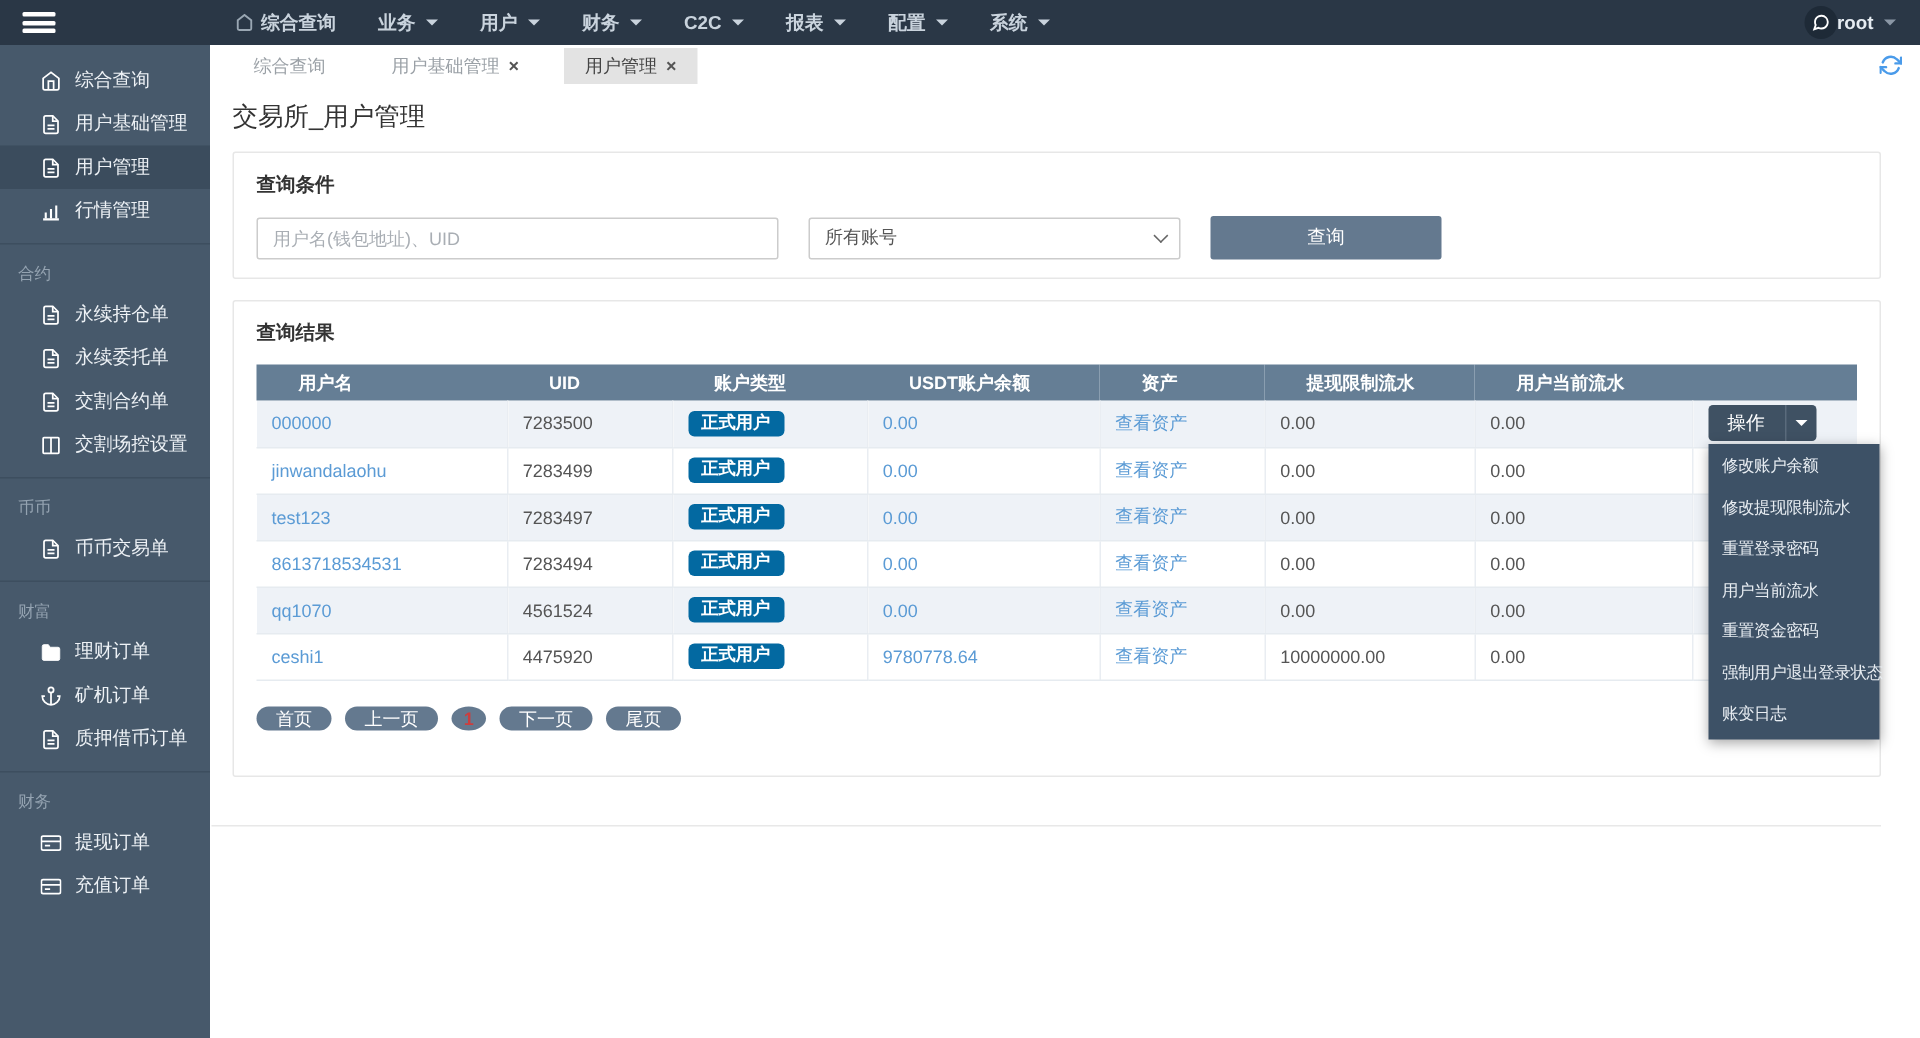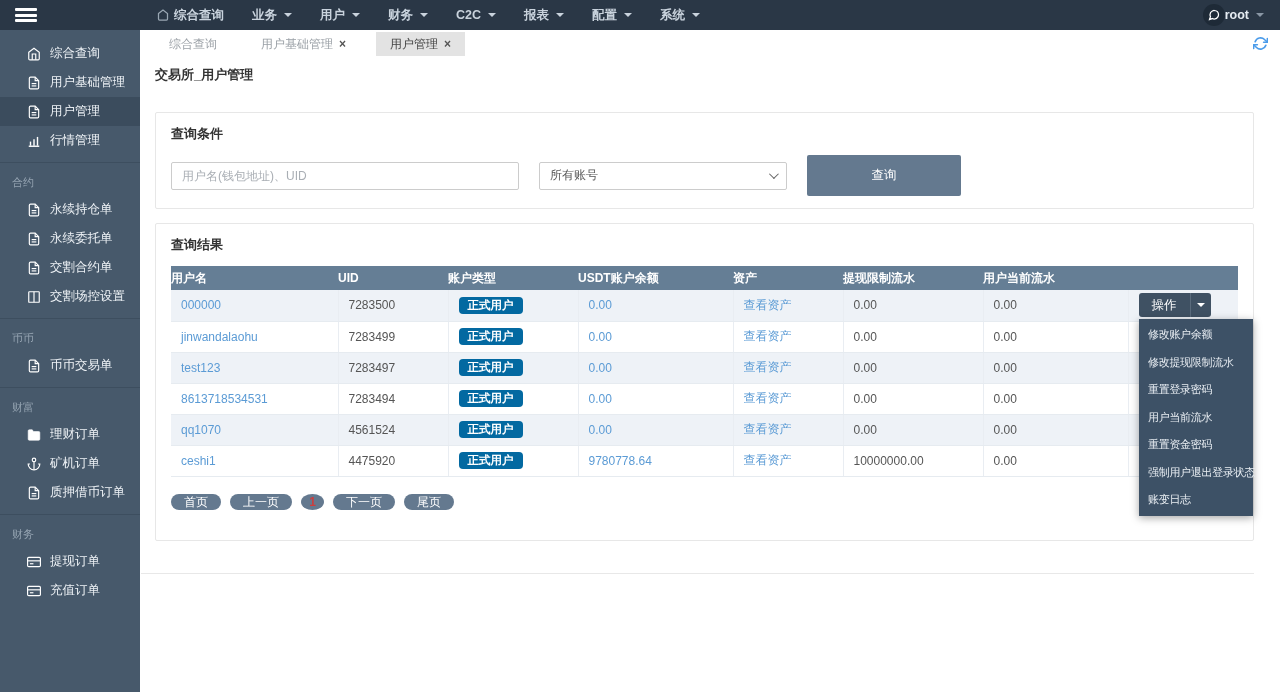--- a/index.html
+++ b/index.html
@@ -40,44 +40,44 @@
   
   .main { position:absolute; left:140px; top:30px; width:1140px; height:662px; background:#fff; }
 
   .tabbar { position:relative; height:24px; margin-top:2px; display:flex; align-items:stretch; padding-left:15px; }
   .tab { display:flex; align-items:center; gap:6px; padding:0 14px; margin-right:16px;
     font-size:12px; color:#9aa0a6; cursor:pointer; }
   .tab .tab-close { color:#555; font-size:12px; font-weight:bold; cursor:pointer; }
   .tab.active { background:#e3e3e3; color:#444; }
   .refresh { position:absolute; right:12px; top:4px; cursor:pointer; }
 
-  .page-title { font-size:13px; font-weight:bold; color:#333; margin:10px 0 28px 15px; }
+  .page-title { font-size:17px; font-weight:normal; color:#333; margin:10px 0 12px 15px; }
 
   .panel { margin:0 26px 14px 15px; border:1px solid #e7e7e7; border-radius:2px;
     background:#fff; padding:12px 15px; }
   .panel-title { font-size:13px; font-weight:bold; color:#333; margin-bottom:12px; }
 
   .form-row { display:flex; align-items:center; }
   .kw-input { width:348px; height:28px; border:1px solid #ccc; border-radius:2px;
     padding:0 10px; font-size:12px; color:#333; outline:none; margin-right:20px;
     font-family:inherit; }
   .kw-input::placeholder { color:#a9aeb4; }
   .select { width:248px; height:28px; border:1px solid #ccc; border-radius:2px;
     display:flex; align-items:center; padding:0 10px; font-size:12px; color:#555;
     margin-right:20px; cursor:pointer; position:relative; }
   .chev { position:absolute; right:10px; top:9px; width:7px; height:7px;
     border-right:1.5px solid #666; border-bottom:1.5px solid #666; transform:rotate(45deg) translateY(-2px); }
-  .btn-search { width:154px; height:41px; background:#64798f; color:#fff; border:none;
+  .btn-search { width:154px; height:29px; background:#64798f; color:#fff; border:none;
     border-radius:2px; font-size:12.5px; cursor:pointer; font-family:inherit; }
 
   .results-panel { padding-bottom:30px; }
   .table-wrap { position:relative; }
   table { width:100%; border-collapse:collapse; table-layout:fixed; font-size:12px; }
   thead th { background:#657e95; color:#fff; font-weight:bold; text-align:left;
-    height:24px; padding:0 0; font-size:12px; }
+    height:24px; padding:0 28px; font-size:12px; }
   tbody td { height:31px; padding:0 10px; border-bottom:1px solid #e6ebf0;
     border-right:1px solid #e9edf2; color:#555; overflow:hidden; white-space:nowrap; }
   tbody td:last-child { border-right:none; }
   tbody tr.odd { background:#eef2f7; }
   tbody tr.even { background:#fff; }
   .t-link, .t-link:visited { color:#5b9bd5; }
   .badge { display:inline-block; background:#0369a1; color:#fff; font-size:11.5px;
     font-weight:bold; padding:3px 9px; border-radius:4px; line-height:1; }
   .ops { text-align:left; }
   .split-btn { display:inline-flex; height:24px; background:#3f5163; border-radius:3px;

